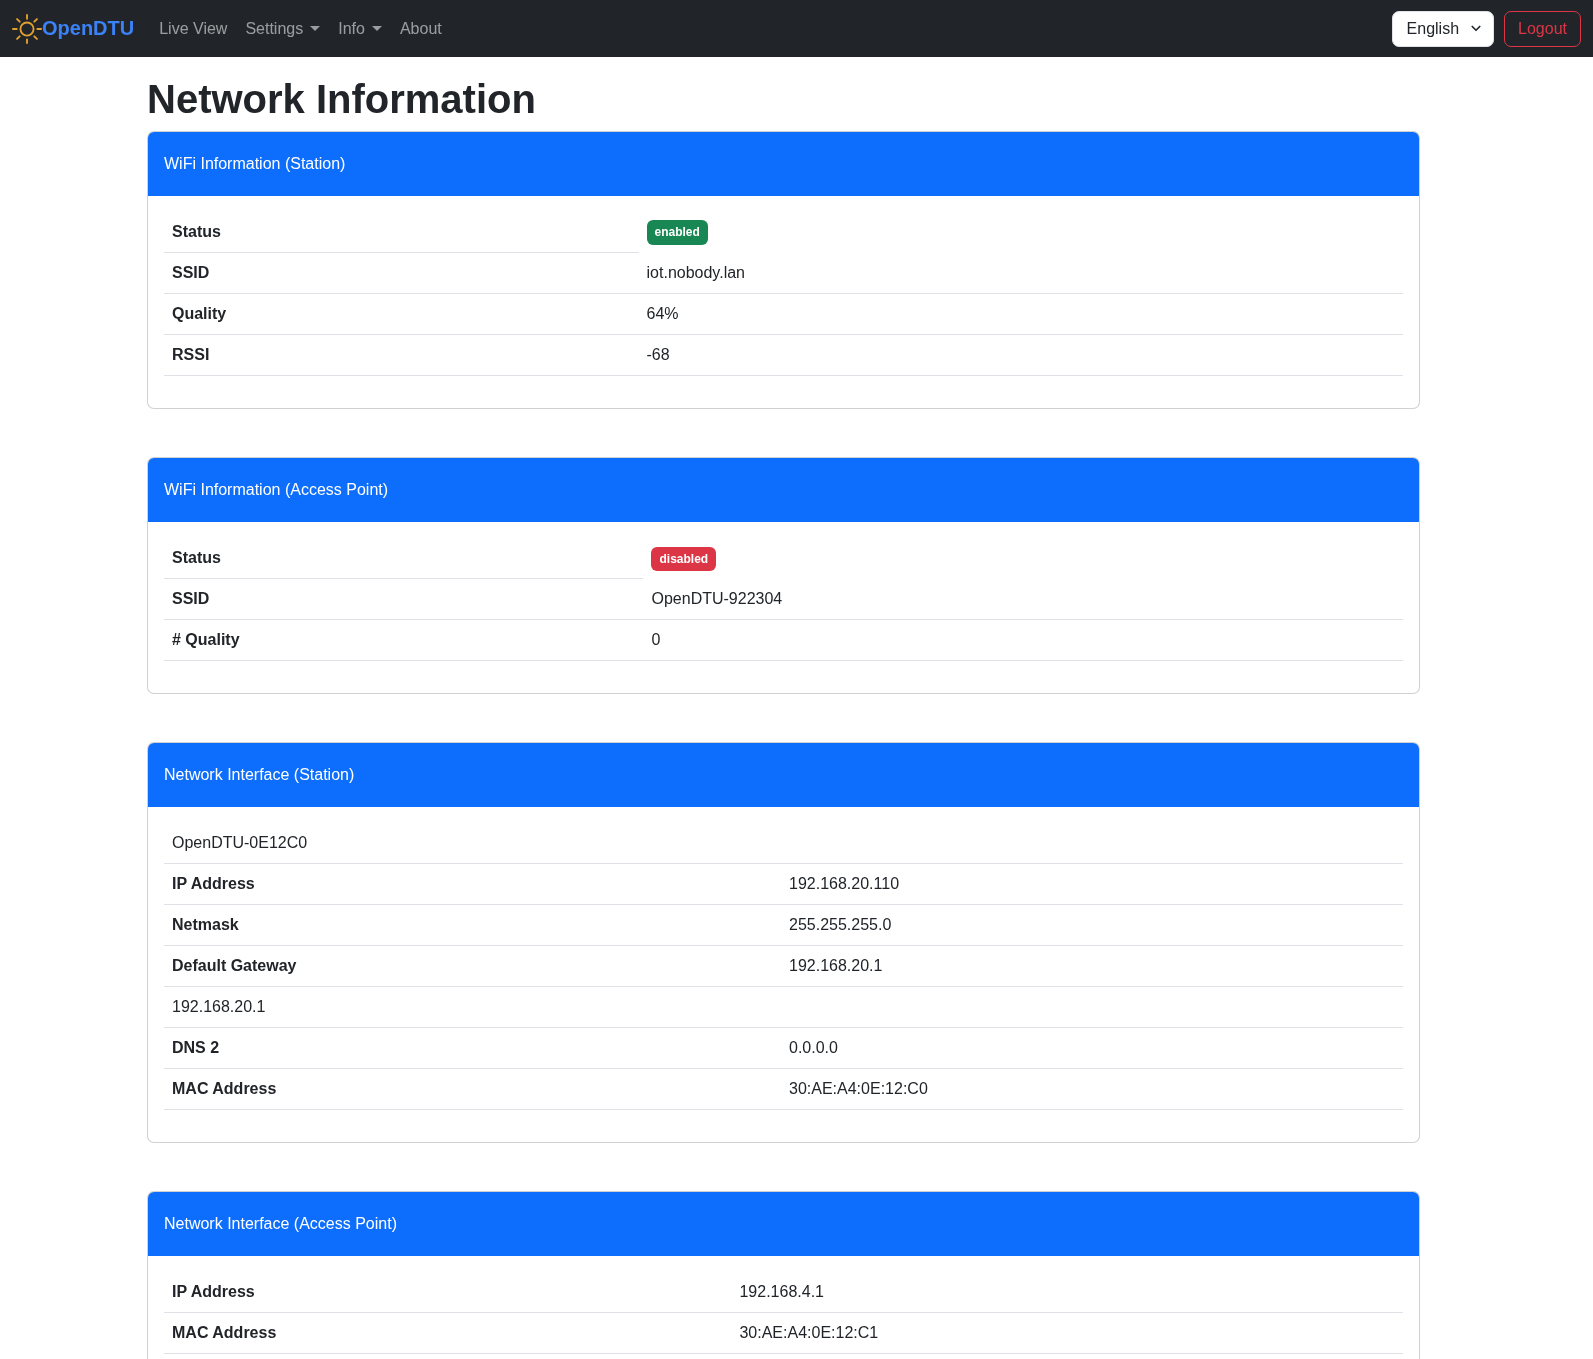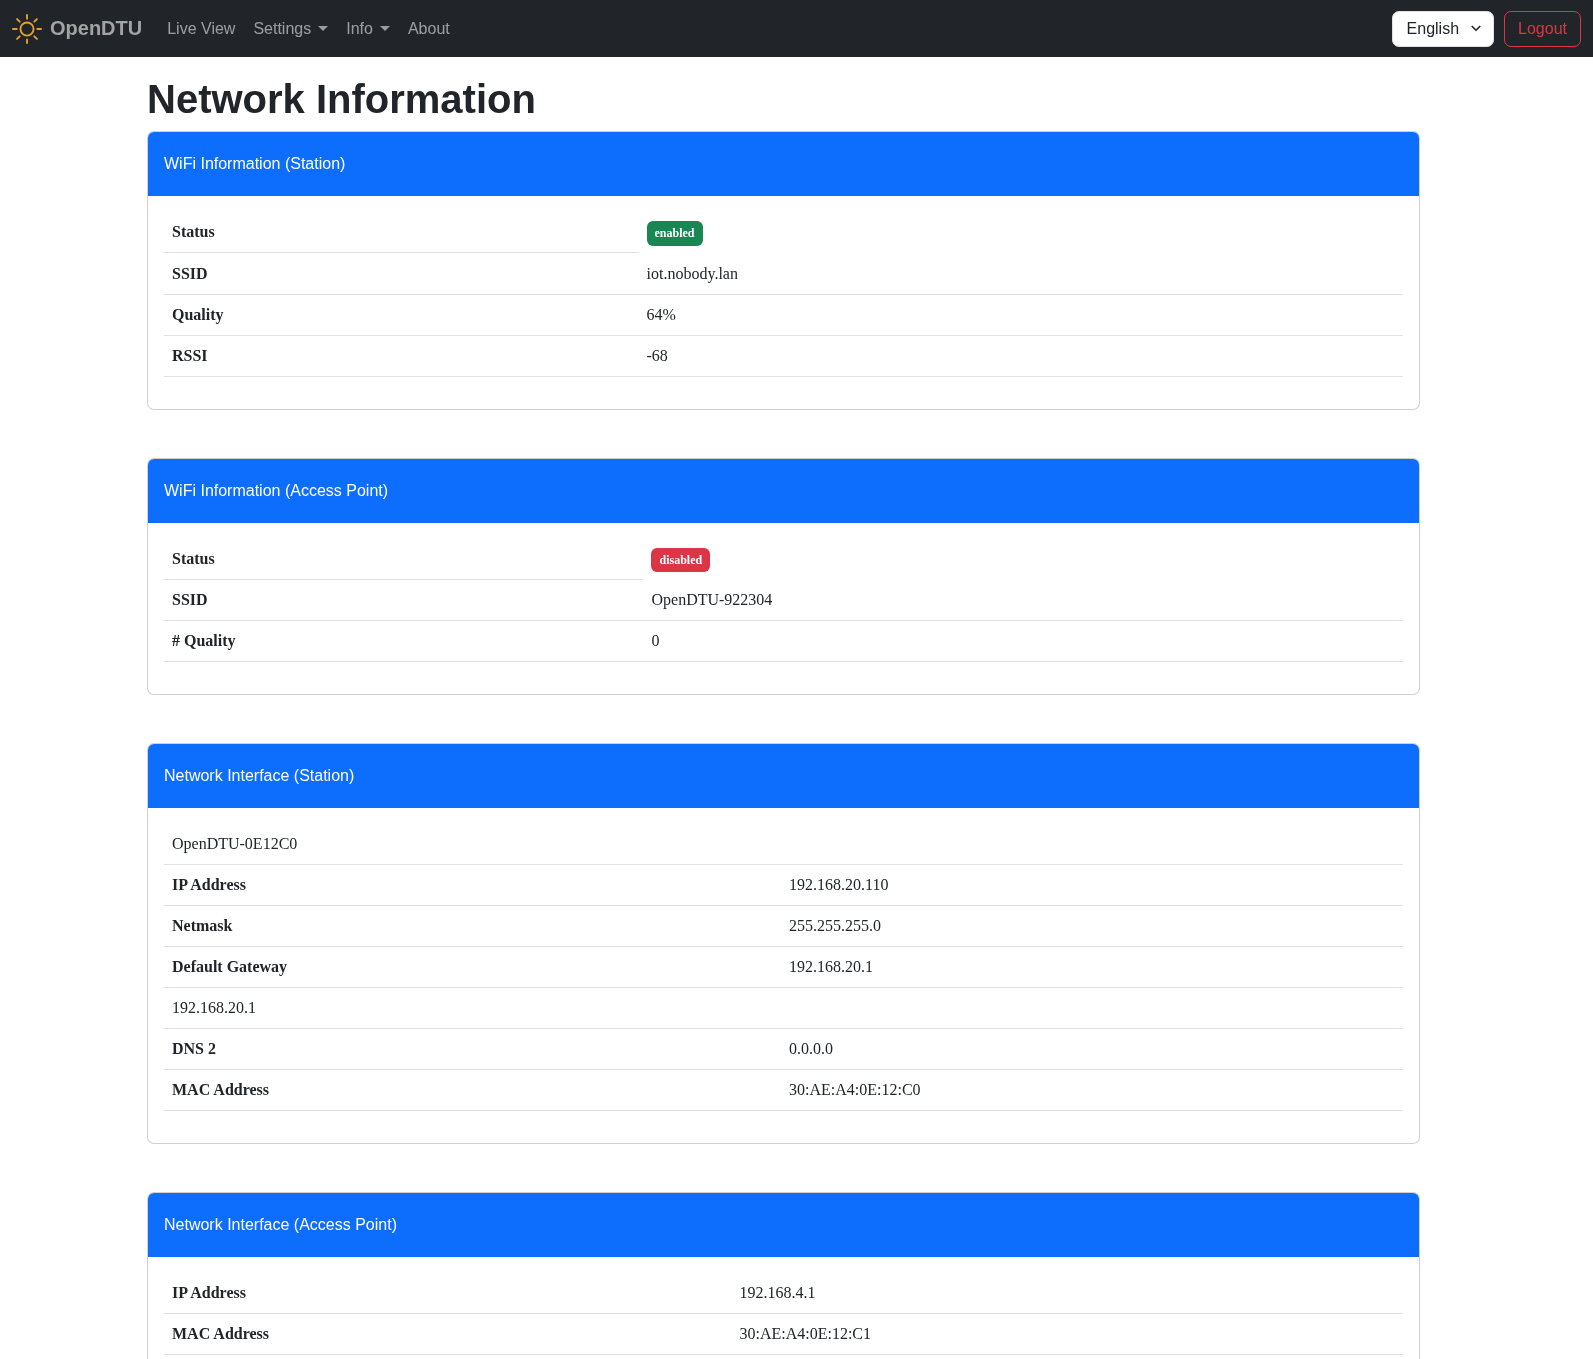--- a/index.html
+++ b/index.html
@@ -24,22 +24,22 @@
 
   
   .navbar{
     height:57px;
     background:var(--navbar_bg);
     display:flex;
     align-items:center;
     padding:0 12px;
   }
   .brand{
-    display:flex;align-items:center;gap:8px;
-    color:#a3a3a3;font-size:20px;font-weight:600;
+    display:flex;align-items:center;
+    color:#3b82f6;font-size:20px;font-weight:600;
     text-decoration:none;cursor:pointer;
     margin-right:16px;white-space:nowrap;
   }
   .brand svg{display:block;}
   .nav-links{display:flex;align-items:flex-end;}
   .nav-link{
     color:rgba(255,255,255,.55);
     padding:8px 9px;
     text-decoration:none;
     cursor:pointer;
@@ -102,21 +102,20 @@
     overflow:hidden;
   }
   .card-header{
     background:var(--primary);
     color:#fff;
     padding:20px 16px;
     line-height:24px;
   }
   .card-body{
     padding:16px;
-    font-family:Liberation Serif, serif;
   }
   .table{
     width:100%;
     margin-bottom:16px;
   }
   .trow{
     display:flex;
     align-items:center;
   }
   .cell{

